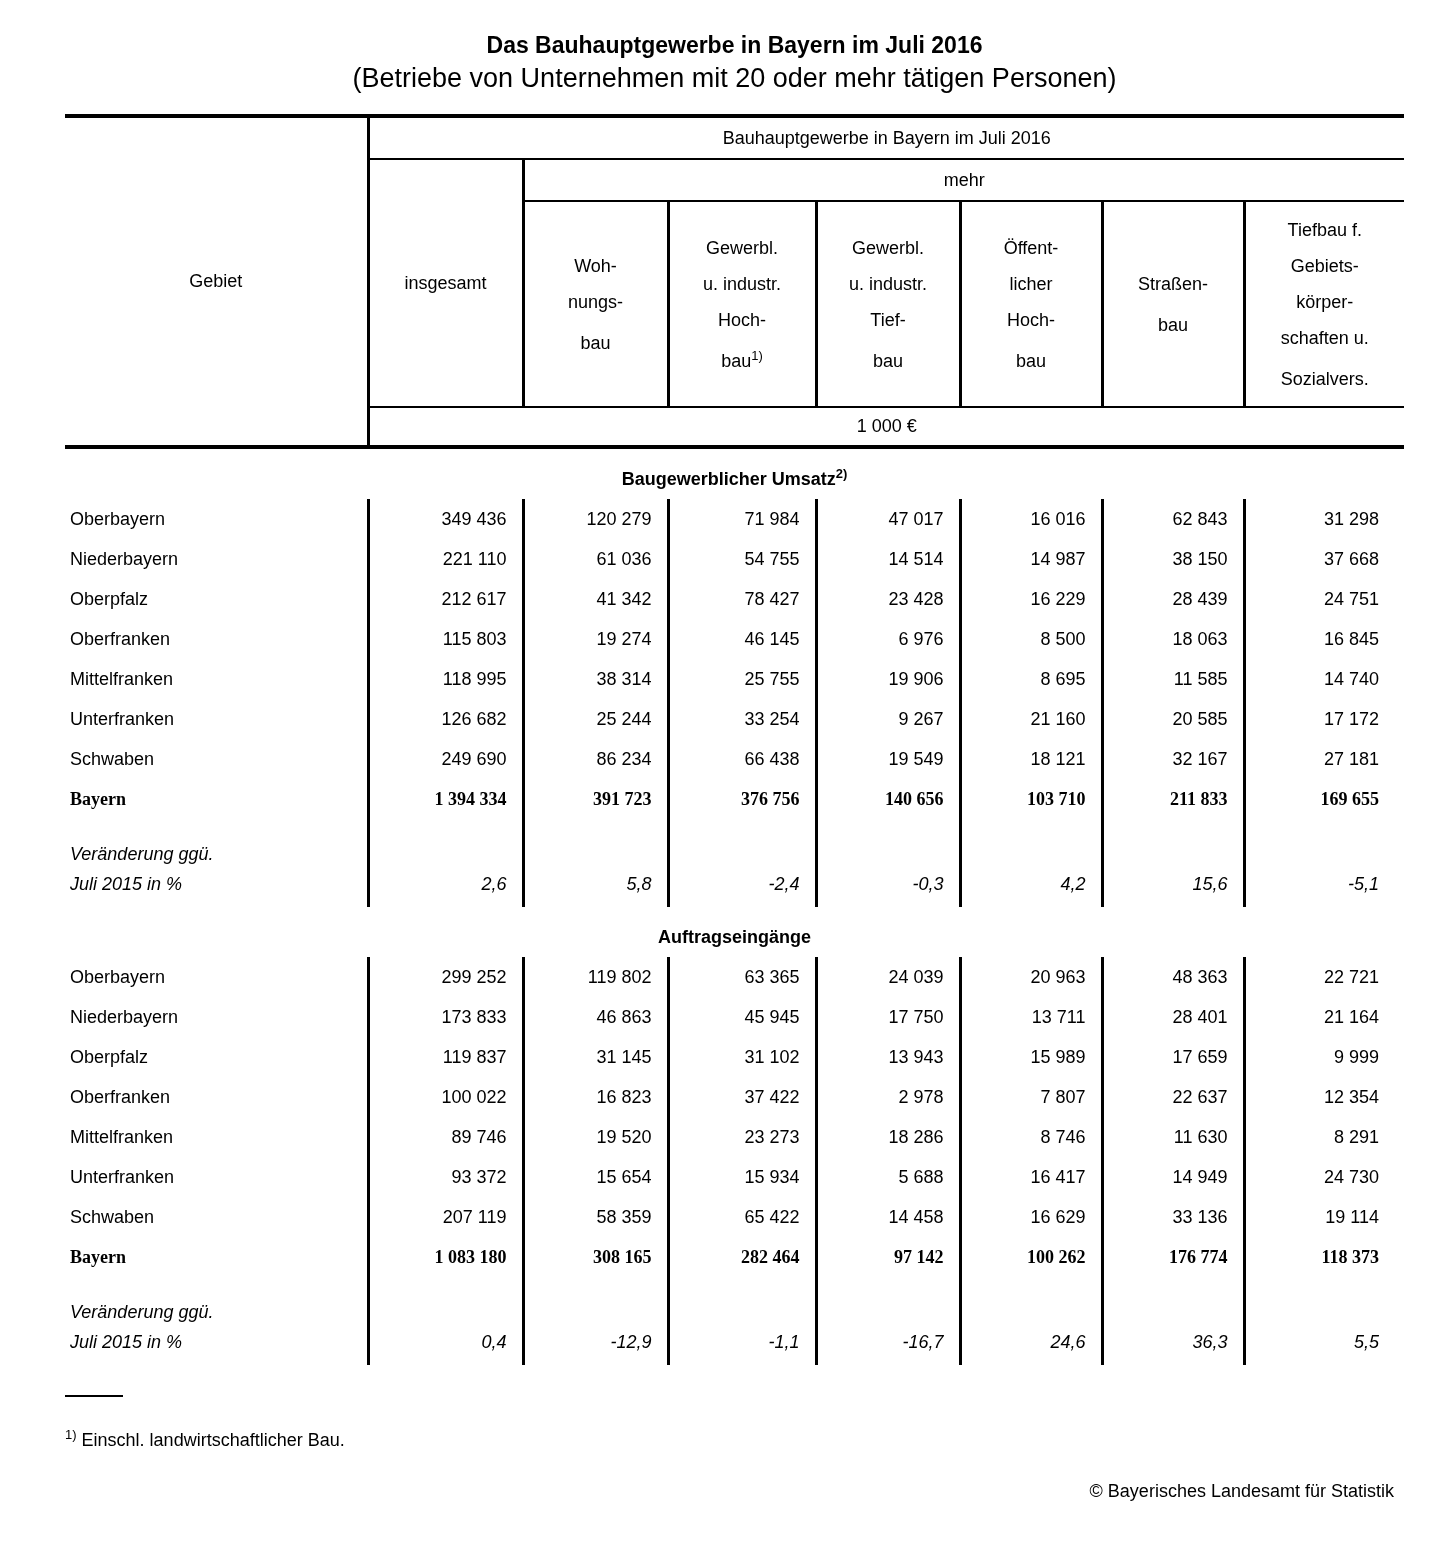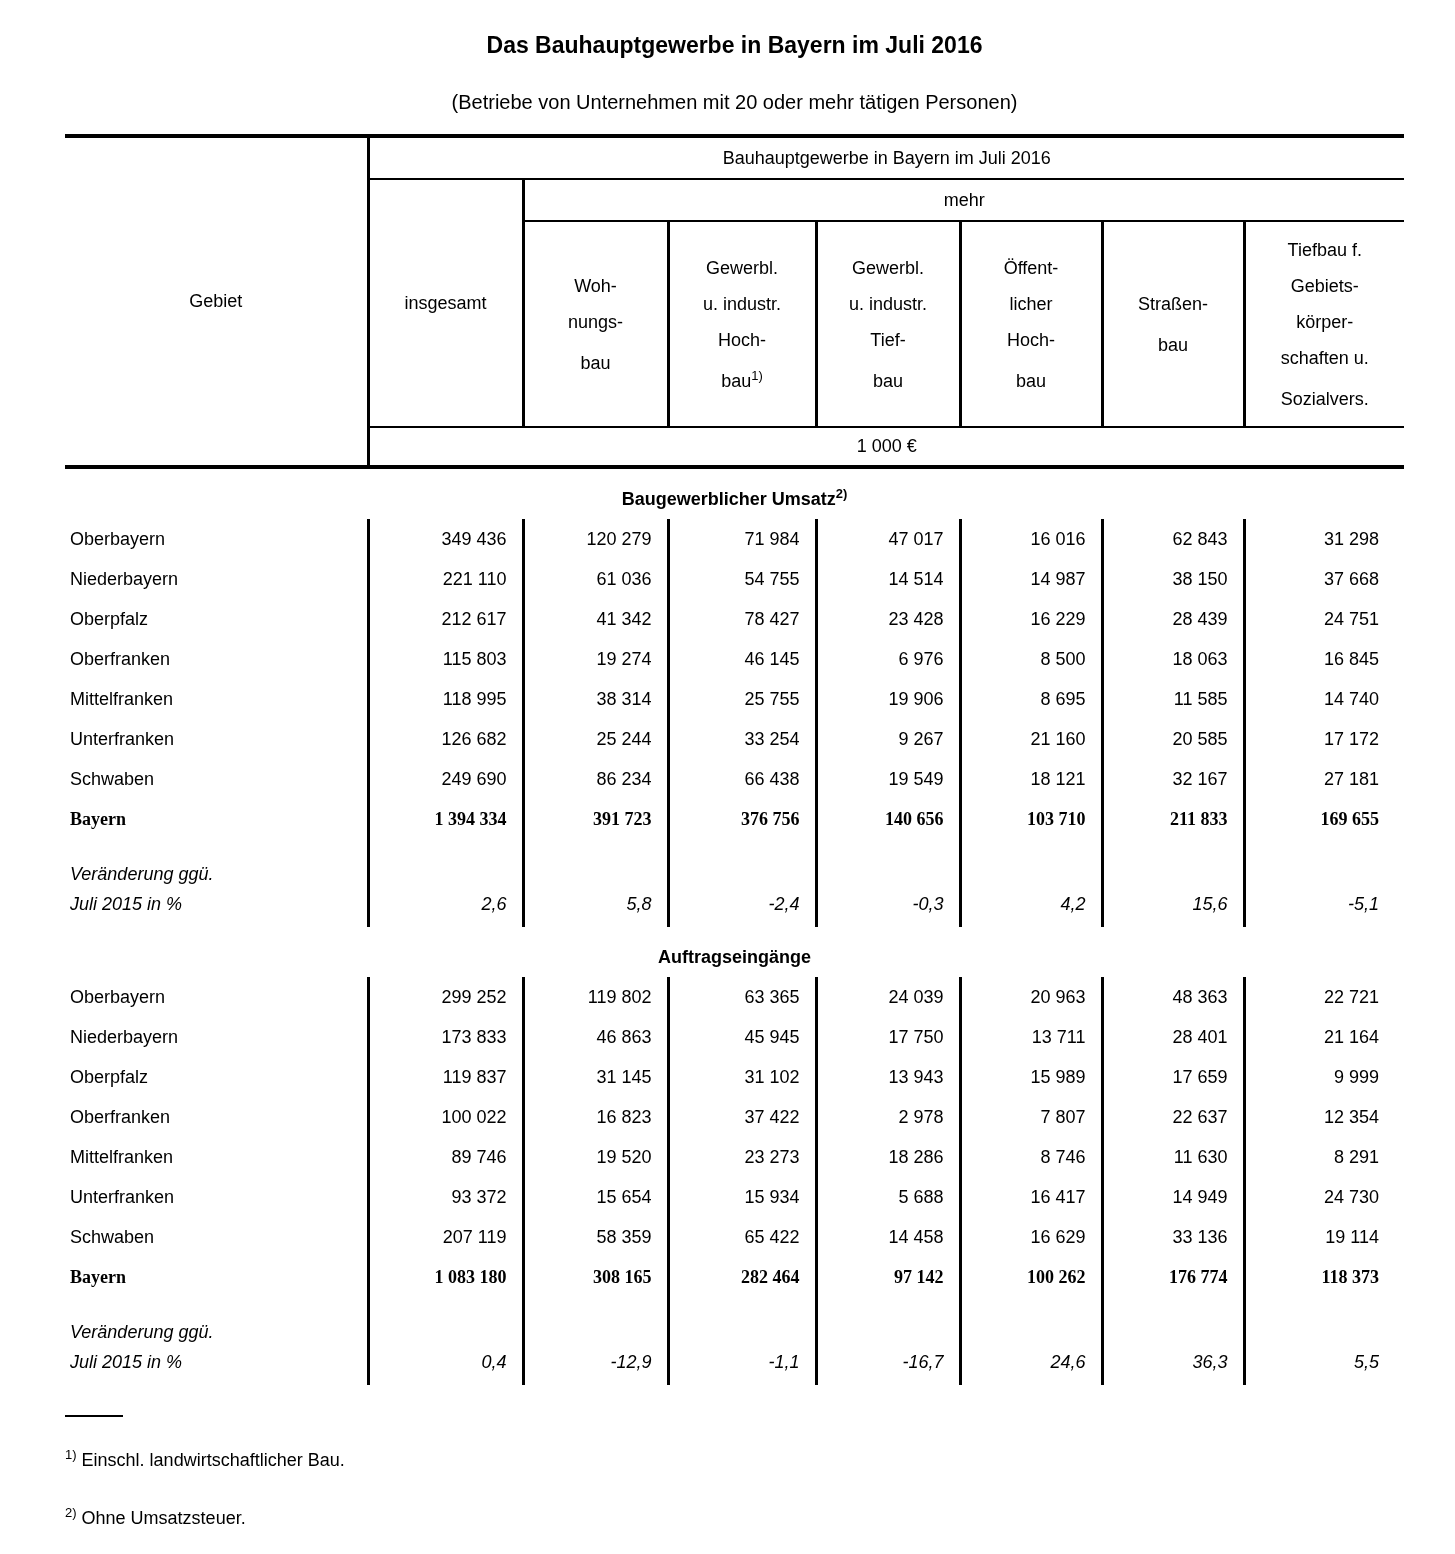--- a/index.html
+++ b/index.html
@@ -1,19 +1,19 @@
 <!DOCTYPE html>
 <html><head>
 <meta charset="utf-8">
 <style>
   html,body{margin:0;padding:0;background:#fff;color:#000;}
   body{width:1455px;height:1554px;font-family:"Liberation Sans",sans-serif;font-size:18px;overflow:hidden;}
   .wrap{margin-left:65px;width:1339px;}
   .title{padding-top:32px;text-align:center;font-weight:bold;font-size:23px;}
-  .subtitle{margin-top:32px;text-align:center;font-size:20px;}
+  .subtitle{margin-top:4px;text-align:center;font-size:27px;}
   table.tbl{border-collapse:collapse;table-layout:fixed;width:1339px;}
   .header-tbl{margin-top:20px;border-top:4px solid #000;border-bottom:4px solid #000;}
   td{padding:0;}
   .gebiet-cell{text-align:center;border-right:3px solid #000;}
   .spanner-cell{height:40px;text-align:center;border-bottom:2px solid #000;}
   .insgesamt-cell{text-align:center;border-right:3px solid #000;border-bottom:2px solid #000;}
   .davon-cell{height:40px;text-align:center;border-bottom:2px solid #000;}
   .colhead{height:204px;text-align:center;vertical-align:middle;border-bottom:2px solid #000;line-height:36px;}
   .colhead + .colhead{border-left:3px solid #000;}
   .colhead .lines{white-space:pre-line;}
@@ -298,17 +298,16 @@
       <td class="num v">-16,7</td>
       <td class="num v">24,6</td>
       <td class="num v">36,3</td>
       <td class="num v last">5,5</td>
     </tr>
   </tbody>
     </table>
 
   <div class="foot-rule"></div>
   <div class="footnote"><sup>1)</sup> <span>Einschl. landwirtschaftlicher Bau.</span></div>
-  <div class="footnote"><sup>2)</sup> <span>Ohne Umsatzsteuer.</span></div>
 
   <div class="copyright">© Bayerisches Landesamt für Statistik</div>
 
 </div>
 
 </body></html>

